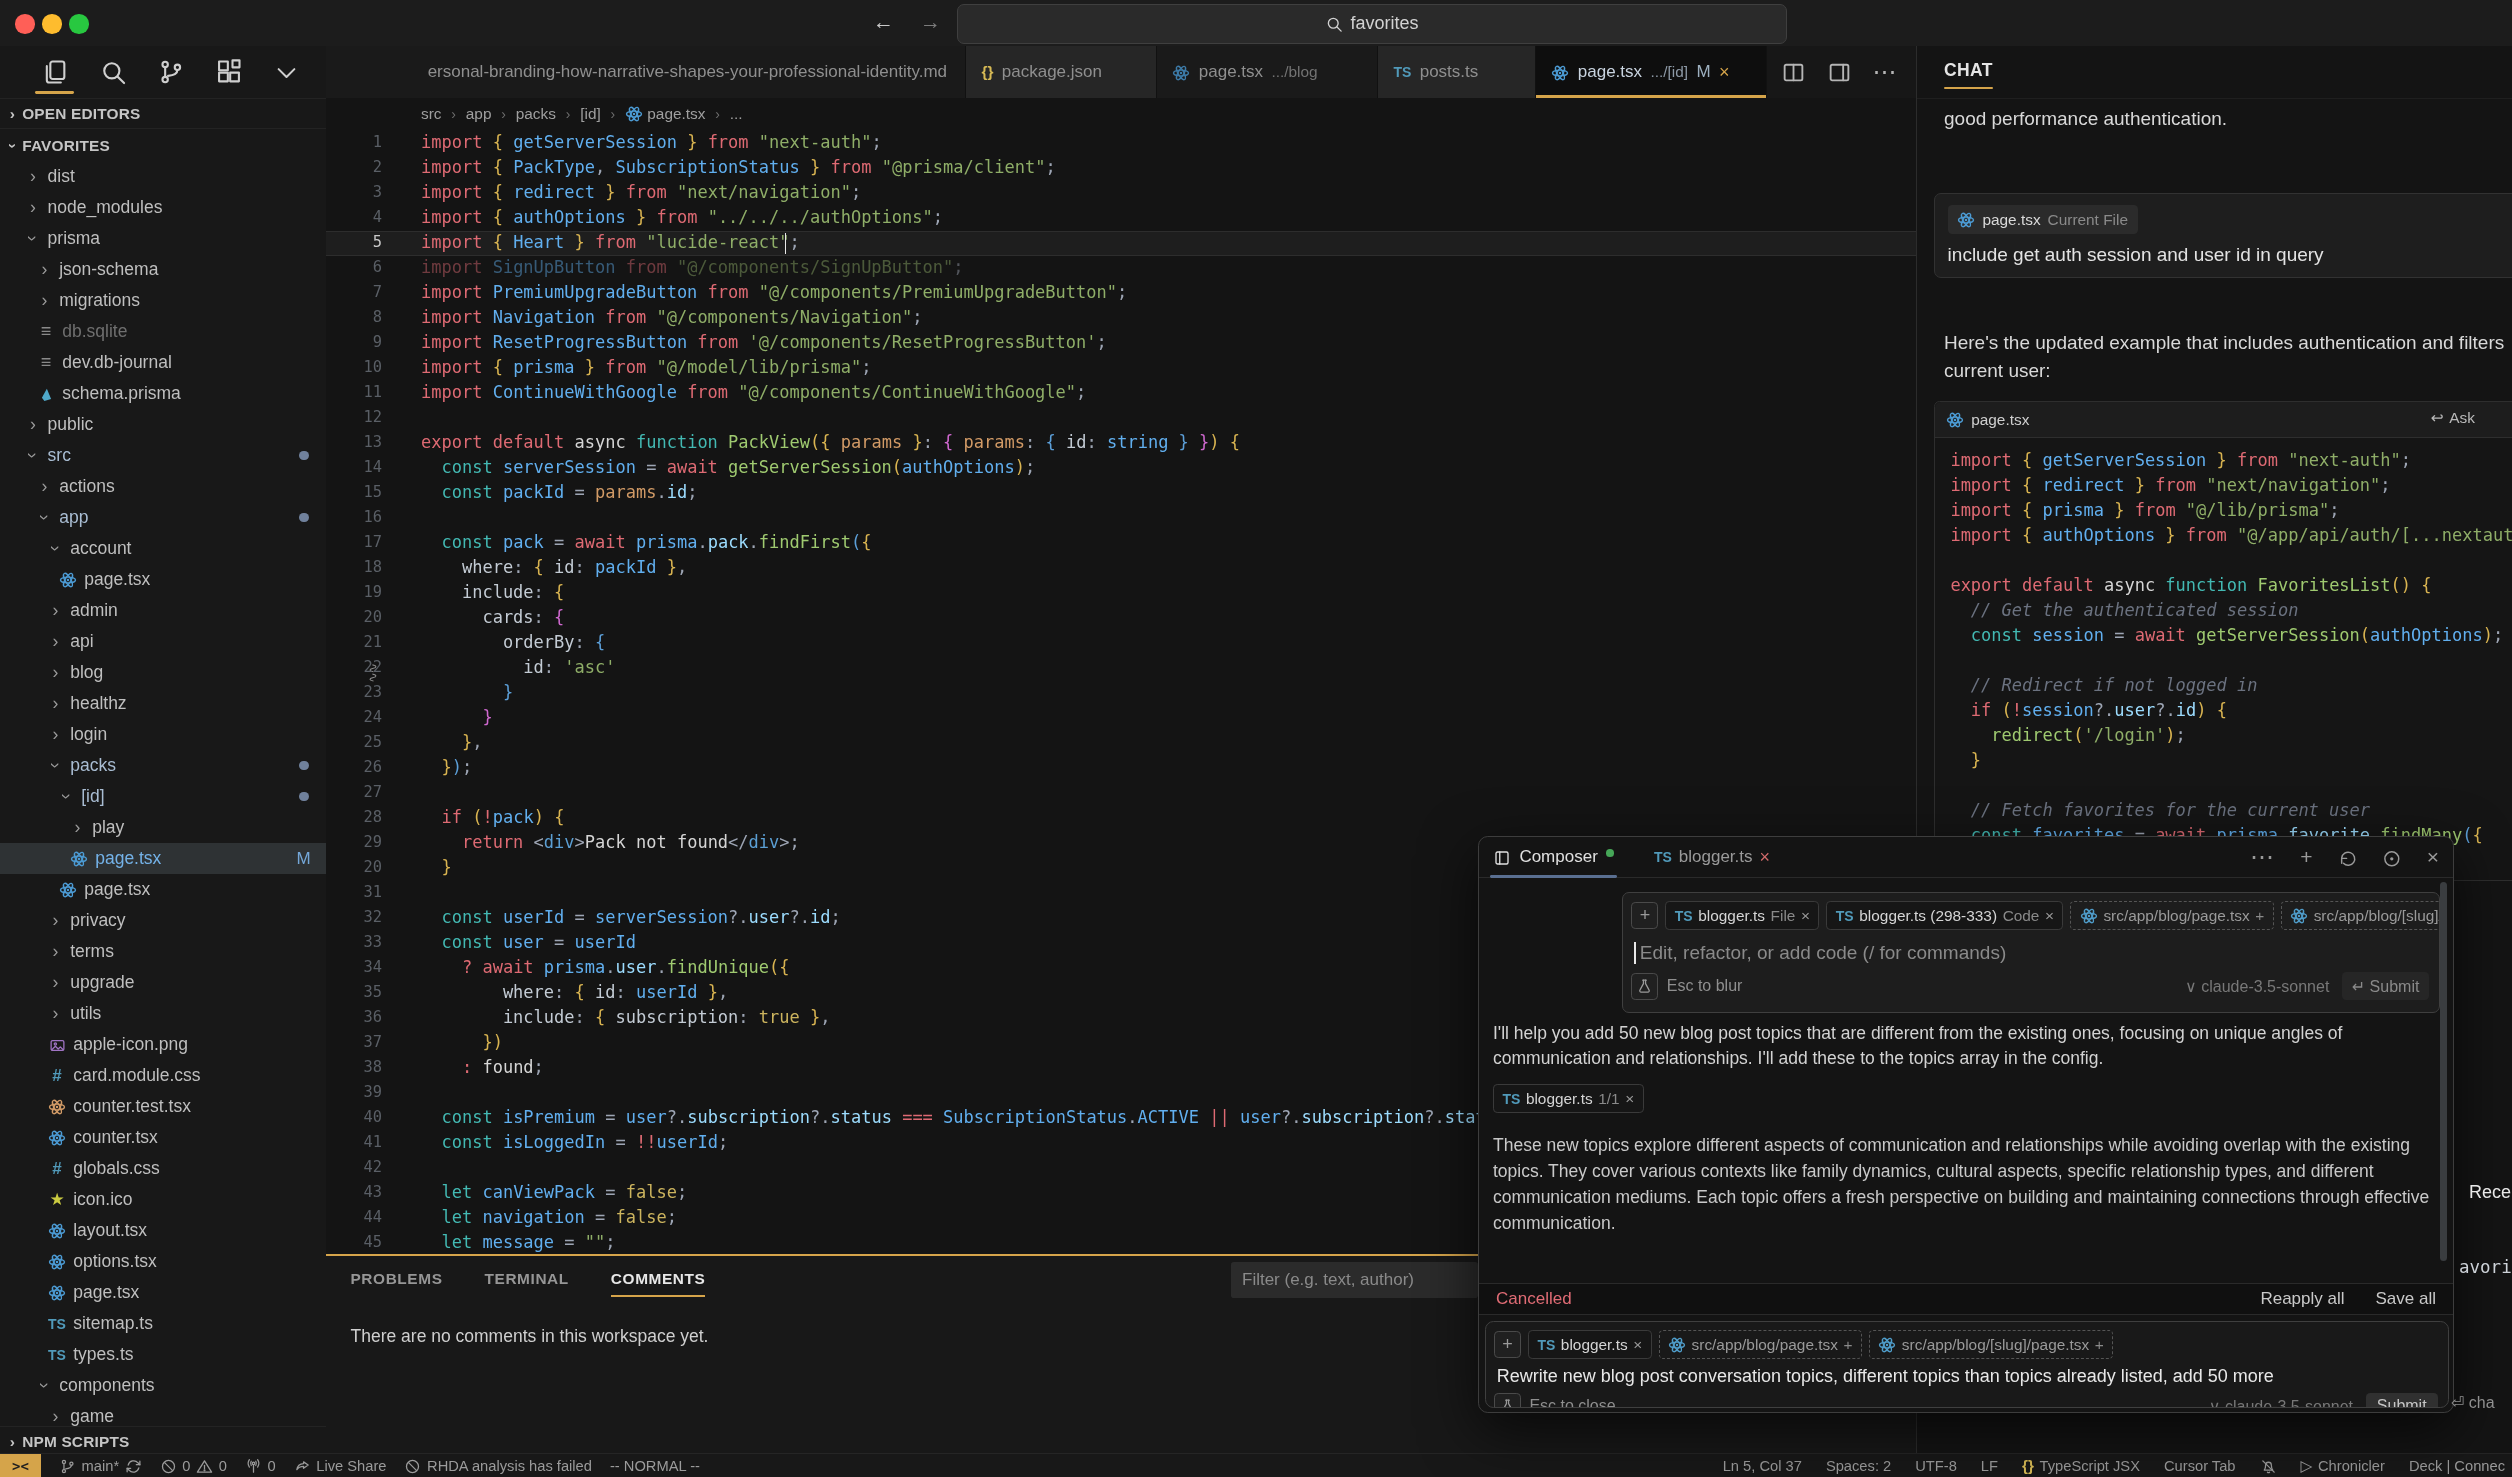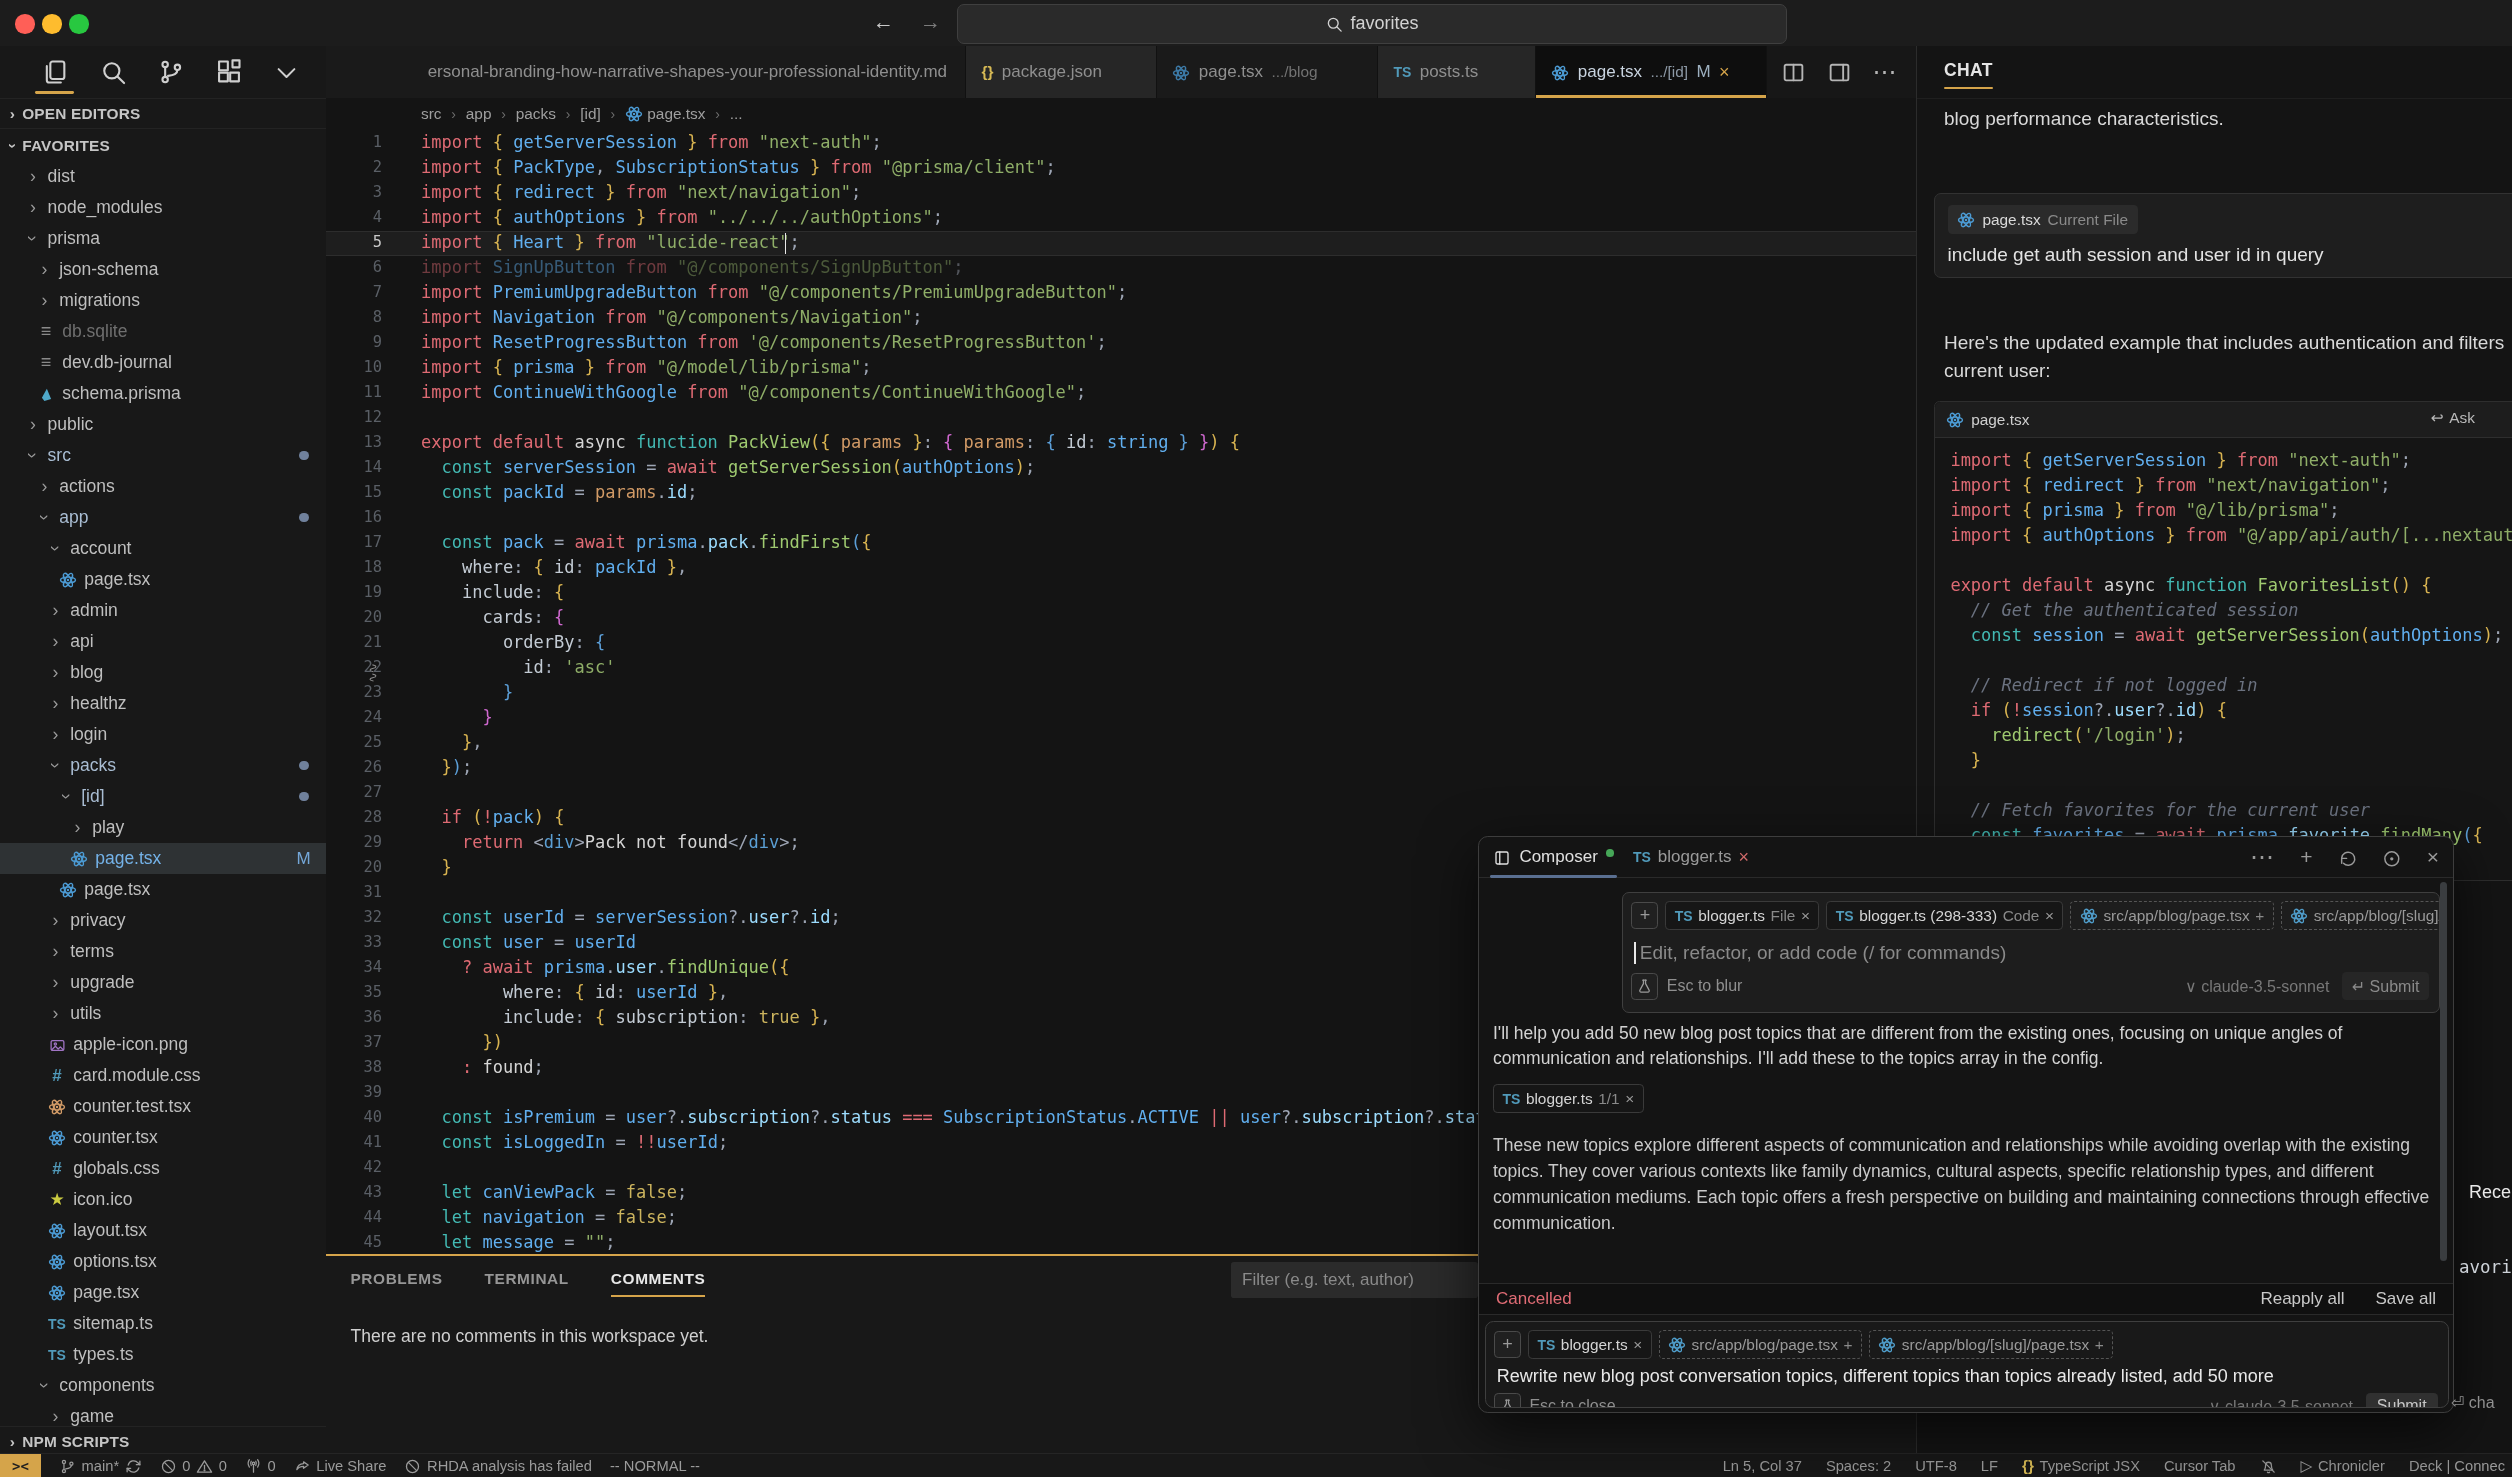--- a/index.html
+++ b/index.html
@@ -91,21 +91,21 @@
   #chat-ask{position:absolute;right:133px;top:7px;color:#b9b9b9;display:flex;gap:5.6px;align-items:center;font-size:15.4px;}
   #chat-code{padding:9.8px 0 7px 15.4px;font-family:"DejaVu Sans Mono",monospace;font-size:17px;line-height:25px;}
   #chat-code .cline .ctext{left:0;position:relative;}
   .frag{position:absolute;z-index:60;}
   #frag-recent{left:2469px;top:1182px;font-size:18px;color:#e8e8e8;}
   #frag-code{left:2459px;top:1257px;font-size:17.5px;color:#cdd2d8;font-family:"DejaVu Sans Mono",monospace;}
   #frag-enter{left:2451px;top:1393px;font-size:16px;color:#909090;}
 
   
   #composer{position:absolute;left:1478px;top:836px;width:976px;height:577px;background:#141414;border:1.4px solid #3d3d3d;border-radius:9.8px;box-shadow:0 17px 56px rgba(0,0,0,.65);z-index:50;box-sizing:border-box;}
-  #composer-head{position:absolute;left:0;top:0;width:100%;height:41px;border-bottom:0.7px solid #2a2a2a;display:flex;align-items:center;padding:0 14px;box-sizing:border-box;gap:1px;}
+  #composer-head{position:absolute;left:0;top:0;width:100%;height:41px;border-bottom:0.7px solid #2a2a2a;display:flex;align-items:center;padding:0 14px;box-sizing:border-box;gap:22px;}
   #composer-tab{position:relative;display:flex;align-items:center;gap:8.4px;height:41px;font-size:17px;color:#e0e0e0;}
   #composer-tab:after{content:"";position:absolute;left:-2.8px;right:-2.8px;bottom:0;height:2.8px;background:#5a6f91;border-radius:1.4px;}
   #composer-tab .gdot{width:7.7px;height:7.7px;border-radius:50%;background:#46a758;margin-top:-8.4px;}
   #composer-file-tab{display:flex;align-items:center;gap:7px;margin-left:18px;font-size:17px;color:#9a9a9a;}
   #composer-file-tab .x{color:#d06a6a;font-size:18px;}
   #composer-icons{margin-left:auto;display:flex;align-items:center;gap:25px;color:#9a9a9a;font-size:19.6px;}
   #composer-scrollbar{position:absolute;right:6.3px;top:45px;width:7px;height:379px;background:#3a3d40;border-radius:3.5px;}
   .inputcard{position:absolute;background:#1d1d1d;border:0.7px solid #3f3f3f;border-radius:7px;box-sizing:border-box;}
   #card1{left:143px;top:55px;width:818px;height:121px;overflow:hidden;}
   #card2{left:5.6px;top:484px;width:964px;height:87px;background:#191919;border-radius:8.4px;overflow:hidden;}
@@ -622,21 +622,21 @@
     <div id="panel-tabs"><span class="ptab">PROBLEMS</span><span class="ptab">TERMINAL</span><span class="ptab active">COMMENTS</span></div>
     <input id="filter-input" placeholder="Filter (e.g. text, author)" style="">
     <div id="panel-empty">There are no comments in this workspace yet.</div>
   </section>
 </main>
 
 <section id="chat">
   <div id="chat-header">
     <span id="chat-title">CHAT</span>
   </div>
-  <div id="chat-tail">blog performance characteristics.</div>
+  <div id="chat-tail">good performance authentication.</div>
   <div id="user-card">
     <span id="user-chip">
       <span id="user-chip-icon"><span style="color:#4c9bd4"><svg class="ic" width="18" height="18" viewBox="0 0 24 24">
               <ellipse cx="12" cy="12" rx="10" ry="3.8"></ellipse>
               <ellipse cx="12" cy="12" rx="10" ry="3.8" transform="rotate(60 12 12)"></ellipse>
               <ellipse cx="12" cy="12" rx="10" ry="3.8" transform="rotate(-60 12 12)"></ellipse>
               <circle cx="12" cy="12" r="1.7" fill="currentColor" stroke="none"></circle>
             </svg></span></span>
       <span>page.tsx</span>
       <span class="tag">Current File</span>

